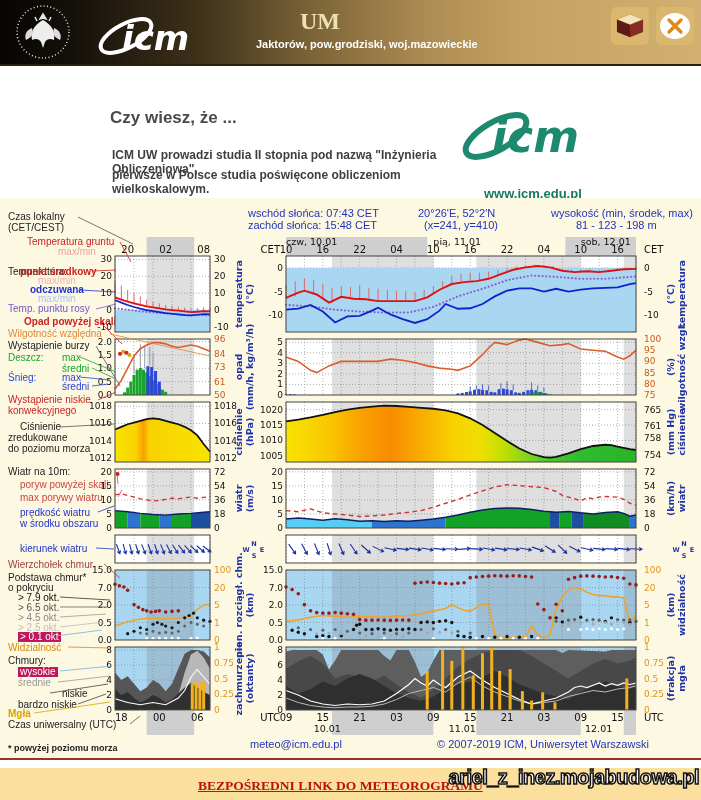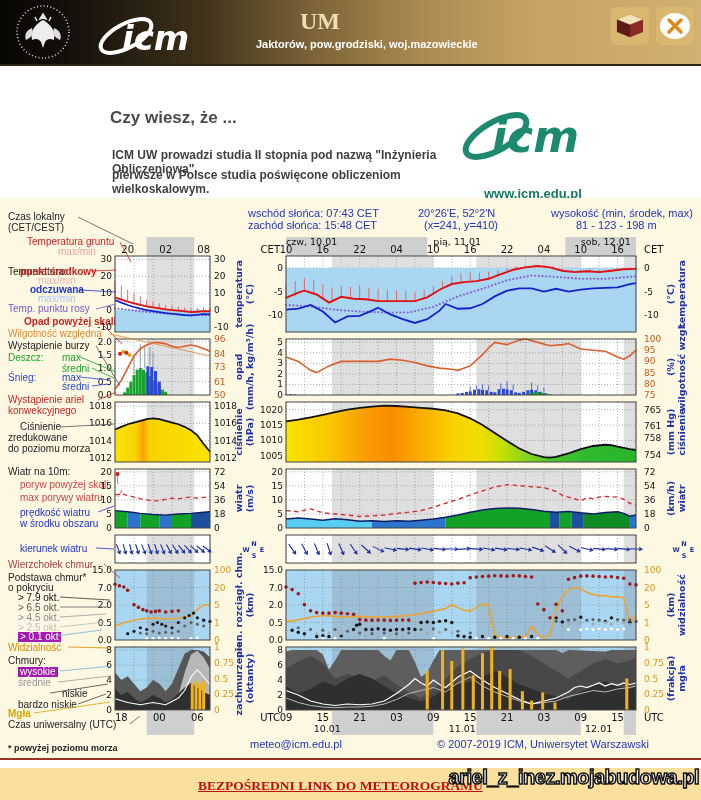--- a/index.html
+++ b/index.html
@@ -16,21 +16,21 @@
   .icm-logo-white{position:absolute;left:92px;top:6px;}
   
   .promo-heading{position:absolute;left:110px;top:108px;font-size:17px;font-weight:bold;color:#4a4a4a;}
   .promo-line{position:absolute;left:112px;font-size:12px;font-weight:bold;color:#3f3f3f;width:370px;}
   .promo-logo{position:absolute;left:458px;top:84px;}
   .promo-site{position:absolute;left:484px;top:186px;font-size:13px;font-weight:bold;color:#157a60;}
   
   .meteo-bg{position:absolute;left:0;top:198px;width:701px;height:560px;background:#fcf8e2;border-bottom:2px solid #993322;}
   .inf{position:absolute;font-size:11px;color:#2233bb;white-space:nowrap;}
   .leg{position:absolute;font-size:10px;white-space:nowrap;line-height:10px;}
-  .leg.hl{background:#a21caf;padding:0 2px;}
+  .leg.hl{background:#be185d;padding:0 2px;}
   .footnote{position:absolute;left:8px;top:743px;font-size:9px;font-weight:bold;color:#222;}
   .foot{position:absolute;font-size:11px;color:#2233bb;white-space:nowrap;}
   svg{overflow:visible;}
   svg text{font-family:"DejaVu Sans","Liberation Sans",sans-serif;}
   
   .botbar{position:absolute;left:0;top:768px;width:701px;height:32px;background:#fbdf9d;}
   .botlink{position:absolute;left:198px;top:778px;font-family:"Liberation Serif",serif;font-weight:bold;font-size:13.5px;color:#bb1111;text-decoration:underline;white-space:nowrap;cursor:pointer;}
   .watermark{position:absolute;right:2px;top:766px;font-size:20px;font-weight:bold;color:#fff;
     -webkit-text-stroke:1.5px #111;letter-spacing:-0.5px;white-space:nowrap;}
 </style>
@@ -98,21 +98,21 @@
       <div class="leg" style="left: 8px; top: 304px; color: rgb(122, 85, 204);">Temp. punktu rosy</div>
       <div class="leg" style="left: 24px; top: 317px; color: rgb(204, 34, 34); font-weight: bold;">Opad powyżej skali</div>
       <div class="leg" style="left: 8px; top: 329px; color: rgb(221, 136, 51);">Wilgotność względna</div>
       <div class="leg" style="left: 8px; top: 341px; color: rgb(34, 34, 34);">Wystąpienie burzy</div>
       <div class="leg" style="left: 8px; top: 353px; color: rgb(23, 166, 43);">Deszcz:</div>
       <div class="leg" style="left: 62px; top: 353px; color: rgb(23, 166, 43);">max</div>
       <div class="leg" style="left: 62px; top: 364px; color: rgb(23, 166, 43);">średni</div>
       <div class="leg" style="left: 8px; top: 373px; color: rgb(43, 70, 217);">Śnieg:</div>
       <div class="leg" style="left: 62px; top: 373px; color: rgb(43, 70, 217);">max</div>
       <div class="leg" style="left: 62px; top: 382px; color: rgb(43, 70, 217);">średni</div>
-      <div class="leg" style="left: 8px; top: 395px; color: rgb(204, 34, 34);">Wystąpienie ariel</div>
+      <div class="leg" style="left: 8px; top: 395px; color: rgb(204, 34, 34);">Wystąpienie niskie</div>
       <div class="leg" style="left: 8px; top: 406px; color: rgb(204, 34, 34);">konwekcyjnego</div>
       <div class="leg" style="left: 20px; top: 422px; color: rgb(34, 34, 34);">Ciśnienie</div>
       <div class="leg" style="left: 8px; top: 433px; color: rgb(34, 34, 34);">zredukowane</div>
       <div class="leg" style="left: 8px; top: 444px; color: rgb(34, 34, 34);">do poziomu morza</div>
       <div class="leg" style="left: 8px; top: 467px; color: rgb(34, 34, 34);">Wiatr na 10m:</div>
       <div class="leg" style="left: 20px; top: 480px; color: rgb(204, 68, 68);">poryw powyżej skali</div>
       <div class="leg" style="left: 20px; top: 493px; color: rgb(204, 68, 68);">max porywy wiatru</div>
       <div class="leg" style="left: 20px; top: 508px; color: rgb(34, 51, 204);">prędkość wiatru</div>
       <div class="leg" style="left: 20px; top: 519px; color: rgb(34, 51, 204);">w środku obszaru</div>
       <div class="leg" style="left: 20px; top: 544px; color: rgb(34, 51, 204);">kierunek wiatru</div>

